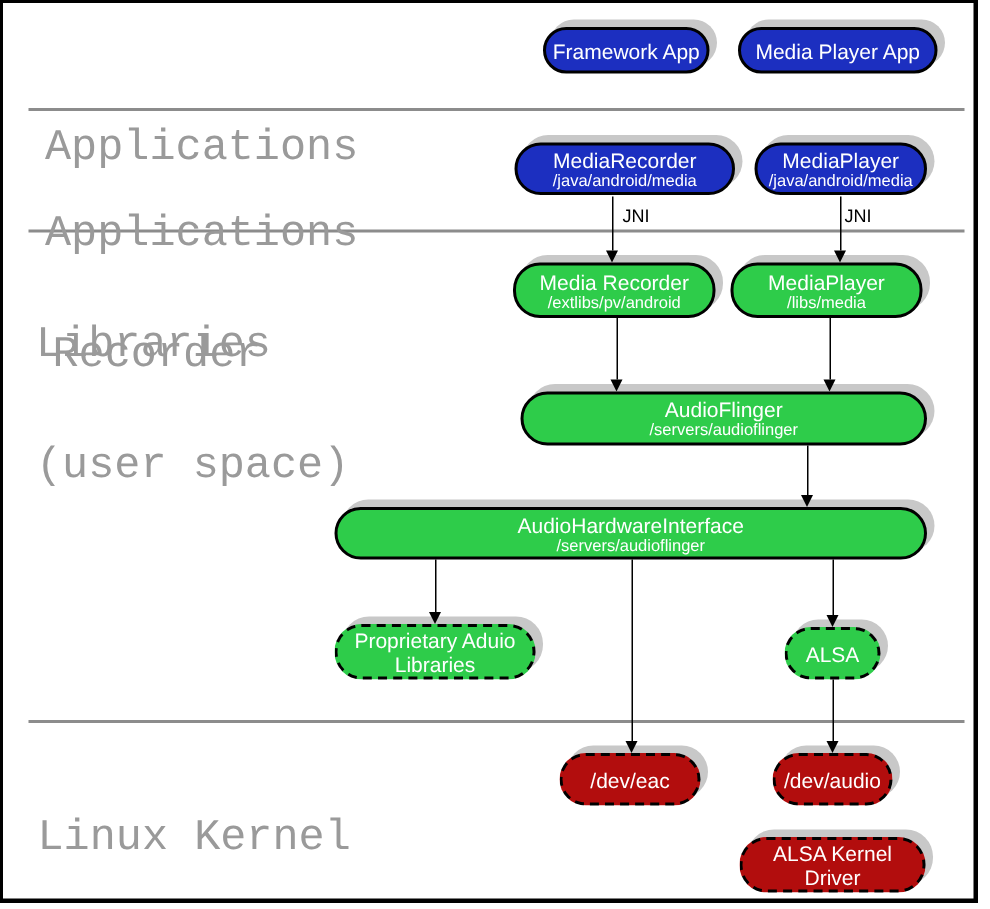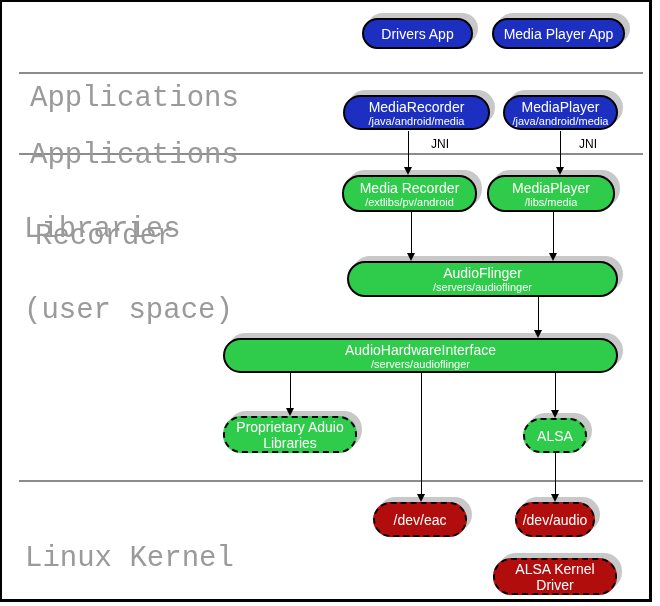--- a/index.html
+++ b/index.html
@@ -30,21 +30,21 @@
   .node.red{background:var(--node-red);}
   .node.dashed{border-style:dashed;}
   .node .t{font-size:14px;line-height:16px;}
   .node .s{font-size:11px;line-height:12px;}
   .vline{position:absolute;width:1px;background:var(--connector);}
   .arrow{
     position:absolute;width:0;height:0;
     border-left:4px solid transparent;border-right:4px solid transparent;
     border-top:8px solid var(--connector);
   }
-  .jni{position:absolute;color:#000;font-size:12px;line-height:14px;margin-left:16px;}
+  .jni{position:absolute;color:#000;font-size:12px;line-height:14px;}
 </style>
 </head>
 <body>
 
 <div class="canvas">
   <div class="frame"></div>
 
   <div class="sep" style="top:72px"></div>
   <div class="sep" style="top:153px"></div>
   <div class="sep" style="top:480px"></div>
@@ -58,21 +58,21 @@
   </div>
   <div class="layer-label" style="left:24px;top:162px;width:132px;text-align:center">
     <div>Libraries</div>
     <div>(user space)</div>
   </div>
   <div class="layer-label" style="left:25px;top:491px">
     <div>Linux Kernel</div>
   </div>
 
   <div class="node blue" style="left:362px;top:18px;width:111px;height:31px">
-    <div class="t">Drivers App</div>
+    <div class="t">Framework App</div>
   </div>
   <div class="node blue" style="left:492px;top:18px;width:133px;height:31px">
     <div class="t">Media Player App</div>
   </div>
   <div class="node blue" style="left:343px;top:95px;width:147px;height:35px">
     <div class="t">MediaRecorder</div>
     <div class="s">/java/android/media</div>
   </div>
   <div class="node blue" style="left:503px;top:95px;width:115px;height:35px">
     <div class="t">MediaPlayer</div>

